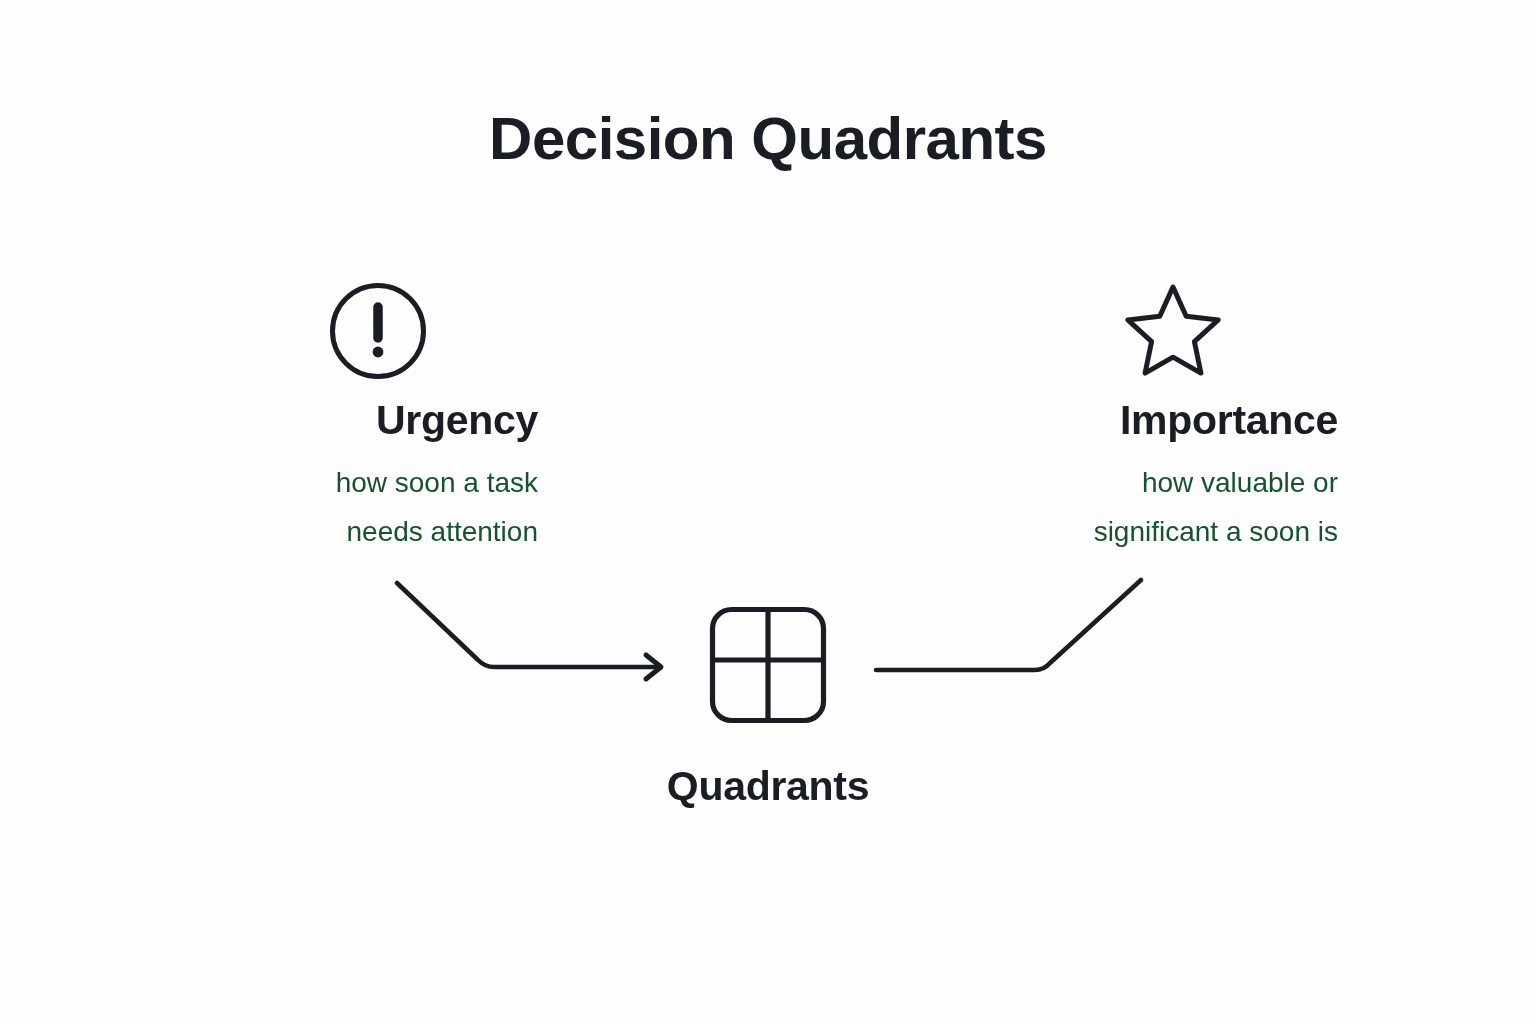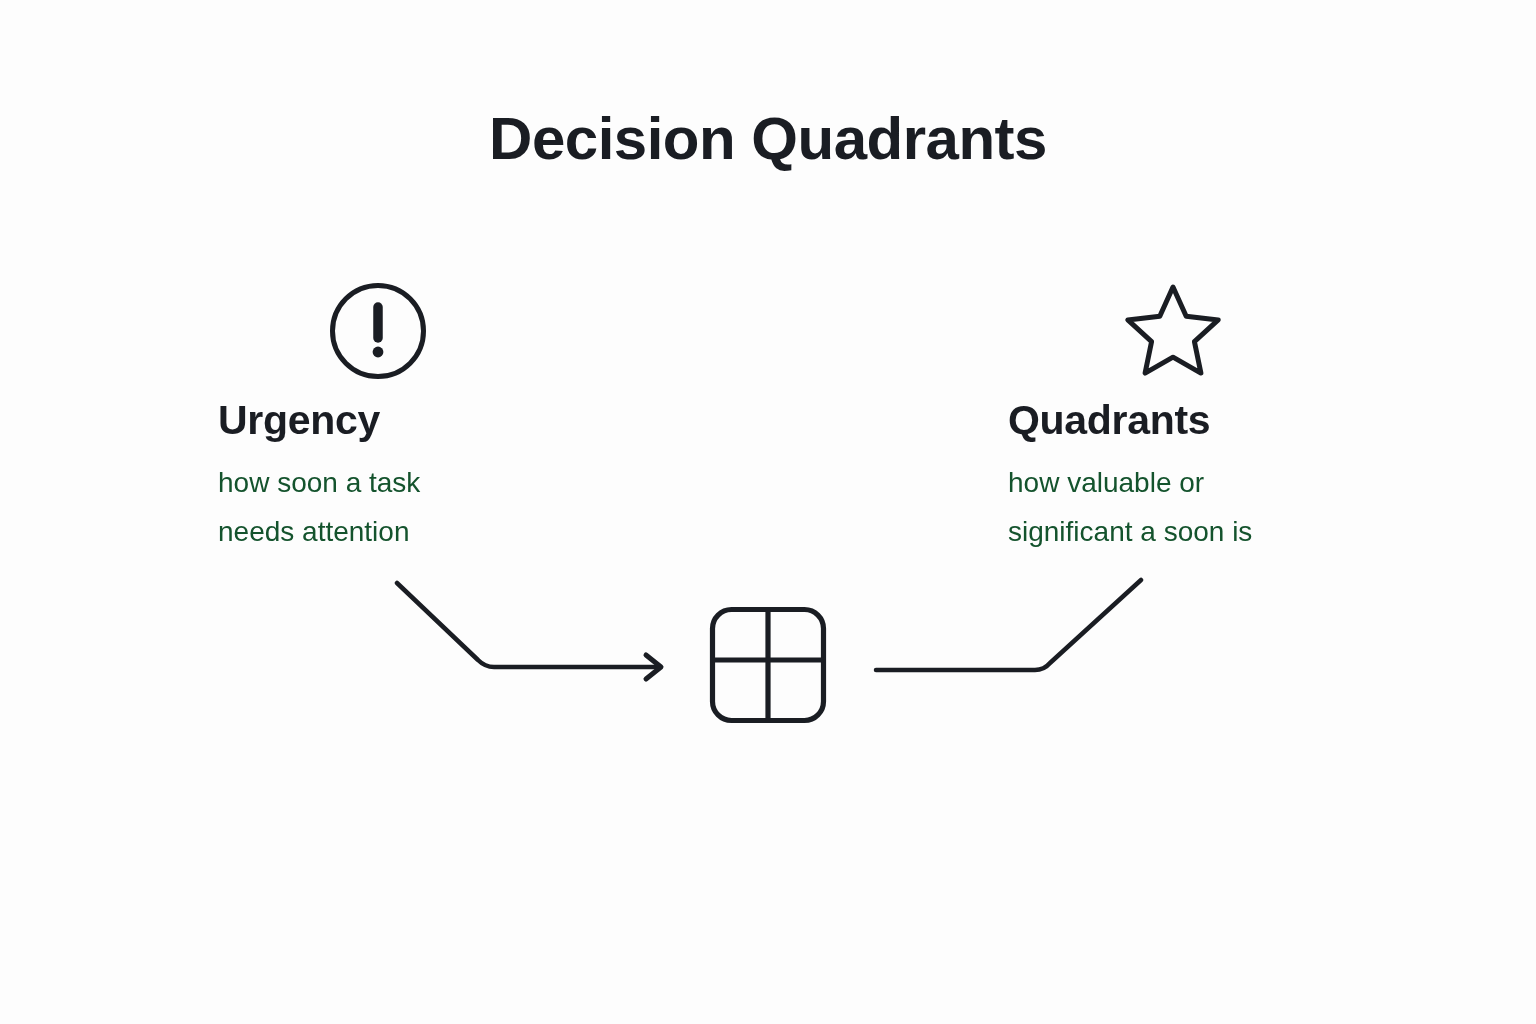--- a/index.html
+++ b/index.html
@@ -43,21 +43,21 @@
     left: 0;
     top: 0;
     width: 1536px;
     height: 1024px;
     pointer-events: none;
   }
 
   
   .branch {
     position: absolute;
-    text-align: left;
+    text-align: right;
   }
   .branch-icon {
     display: block;
     margin: 0 auto;
     height: 100px;
   }
   .branch-title {
     margin-top: 18px;
     font-size: 41px;
     font-weight: 700;
@@ -138,30 +138,31 @@
       <div>how soon a task</div>
       <div>needs attention</div>
     </div>
   </div>
 
   <div class="branch" id="branch-importance">
     <svg class="branch-icon" viewBox="0 0 100 100" width="100" height="100">
       <path d="M 50 6 L 63.2 35.3 L 95.2 38.9 L 71.4 60.6 L 77.9 92.1
                L 50 76.2 L 22.1 92.1 L 28.6 60.6 L 4.8 38.9 L 36.8 35.3 Z" fill="none" stroke="#1a1d23" stroke-width="5" stroke-linejoin="round" stroke-linecap="round"></path>
     </svg>
-    <div class="branch-title">Quadrants</div>
+    <div class="branch-title">Importance</div>
     <div class="branch-desc">
       <div>how valuable or</div>
       <div>significant a soon is</div>
     </div>
   </div>
 
   <div id="center-node">
     <svg class="center-icon" viewBox="0 0 120 120" width="120" height="120">
       <rect x="4.5" y="4.5" width="111" height="111" rx="19" ry="19" fill="none" stroke="#1a1d23" stroke-width="5.2"></rect>
       <path d="M 60 4.5 L 60 115.5" fill="none" stroke="#1a1d23" stroke-width="5.2"></path>
       <path d="M 4.5 55 L 115.5 55" fill="none" stroke="#1a1d23" stroke-width="5.2"></path>
     </svg>
     <div class="center-title">
+      <div>Quadrants</div>
     </div>
   </div>
 
 </div>
 
 </body></html>

